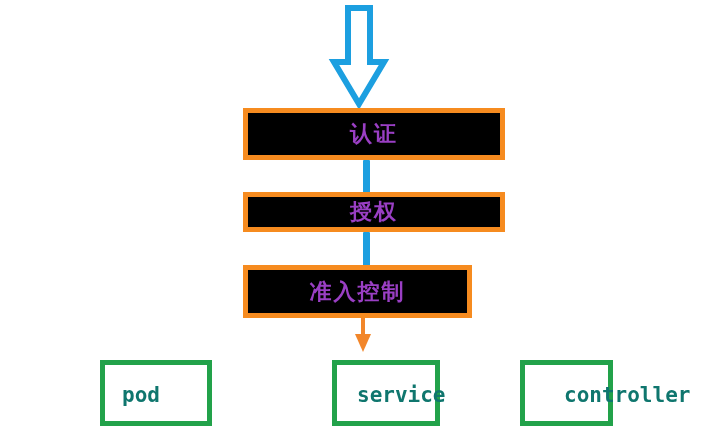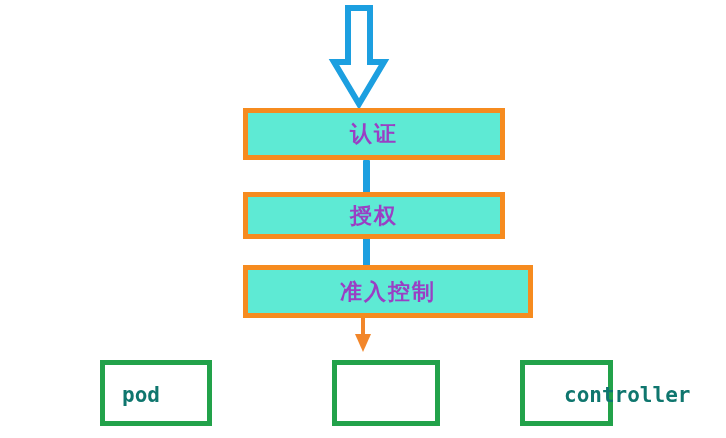--- a/index.html
+++ b/index.html
@@ -15,21 +15,21 @@
     width: 726px;
     height: 438px;
     background: #ffffff;
     overflow: hidden;
   }
   
   .proc-box {
     position: absolute;
     box-sizing: border-box;
     border: 5px solid #f68b1f;
-    background: #5eead4;
+    background: #000000;
     display: flex;
     align-items: center;
     justify-content: center;
   }
   .proc-label {
     font-family: "DejaVu Sans", "Liberation Sans", sans-serif;
     font-size: 22px;
     font-weight: 700;
     color: #9a3fc4;
     letter-spacing: 2px;
@@ -84,29 +84,30 @@
     </g>
   </svg>
 
   <div class="blue-connector" style="left:363px; top:160px; width:7px; height:38px;"></div>
   <div class="blue-connector" style="left:363px; top:232px; width:7px; height:40px;"></div>
 
   <div class="proc-box" style="left:243px; top:108px; width:262px; height:52px;">
     <span class="proc-label">认证</span>
   </div>
 
-  <div class="proc-box" style="left:243px; top:192px; width:262px; height:47px;">
+  <div class="proc-box" style="left:243px; top:192px; width:262px; height:40px;">
     <span class="proc-label">授权</span>
   </div>
 
-  <div class="proc-box" style="left:243px; top:265px; width:290px; height:53px;">
+  <div class="proc-box" style="left:243px; top:265px; width:229px; height:53px;">
     <span class="proc-label">准入控制</span>
   </div>
 
   <div class="res-box" style="left:100px; top:360px; width:112px; height:66px;"></div>
   <span class="res-label" style="left:122px; top:385px;">pod</span>
 
   <div class="res-box" style="left:332px; top:360px; width:108px; height:66px;"></div>
+  <span class="res-label" style="left:357px; top:385px;">service</span>
 
   <div class="res-box" style="left:520px; top:360px; width:93px; height:66px;"></div>
   <span class="res-label" style="left:536px; top:385px;margin-left:28px;">controller</span>
 
 </div>
 
 </body></html>

